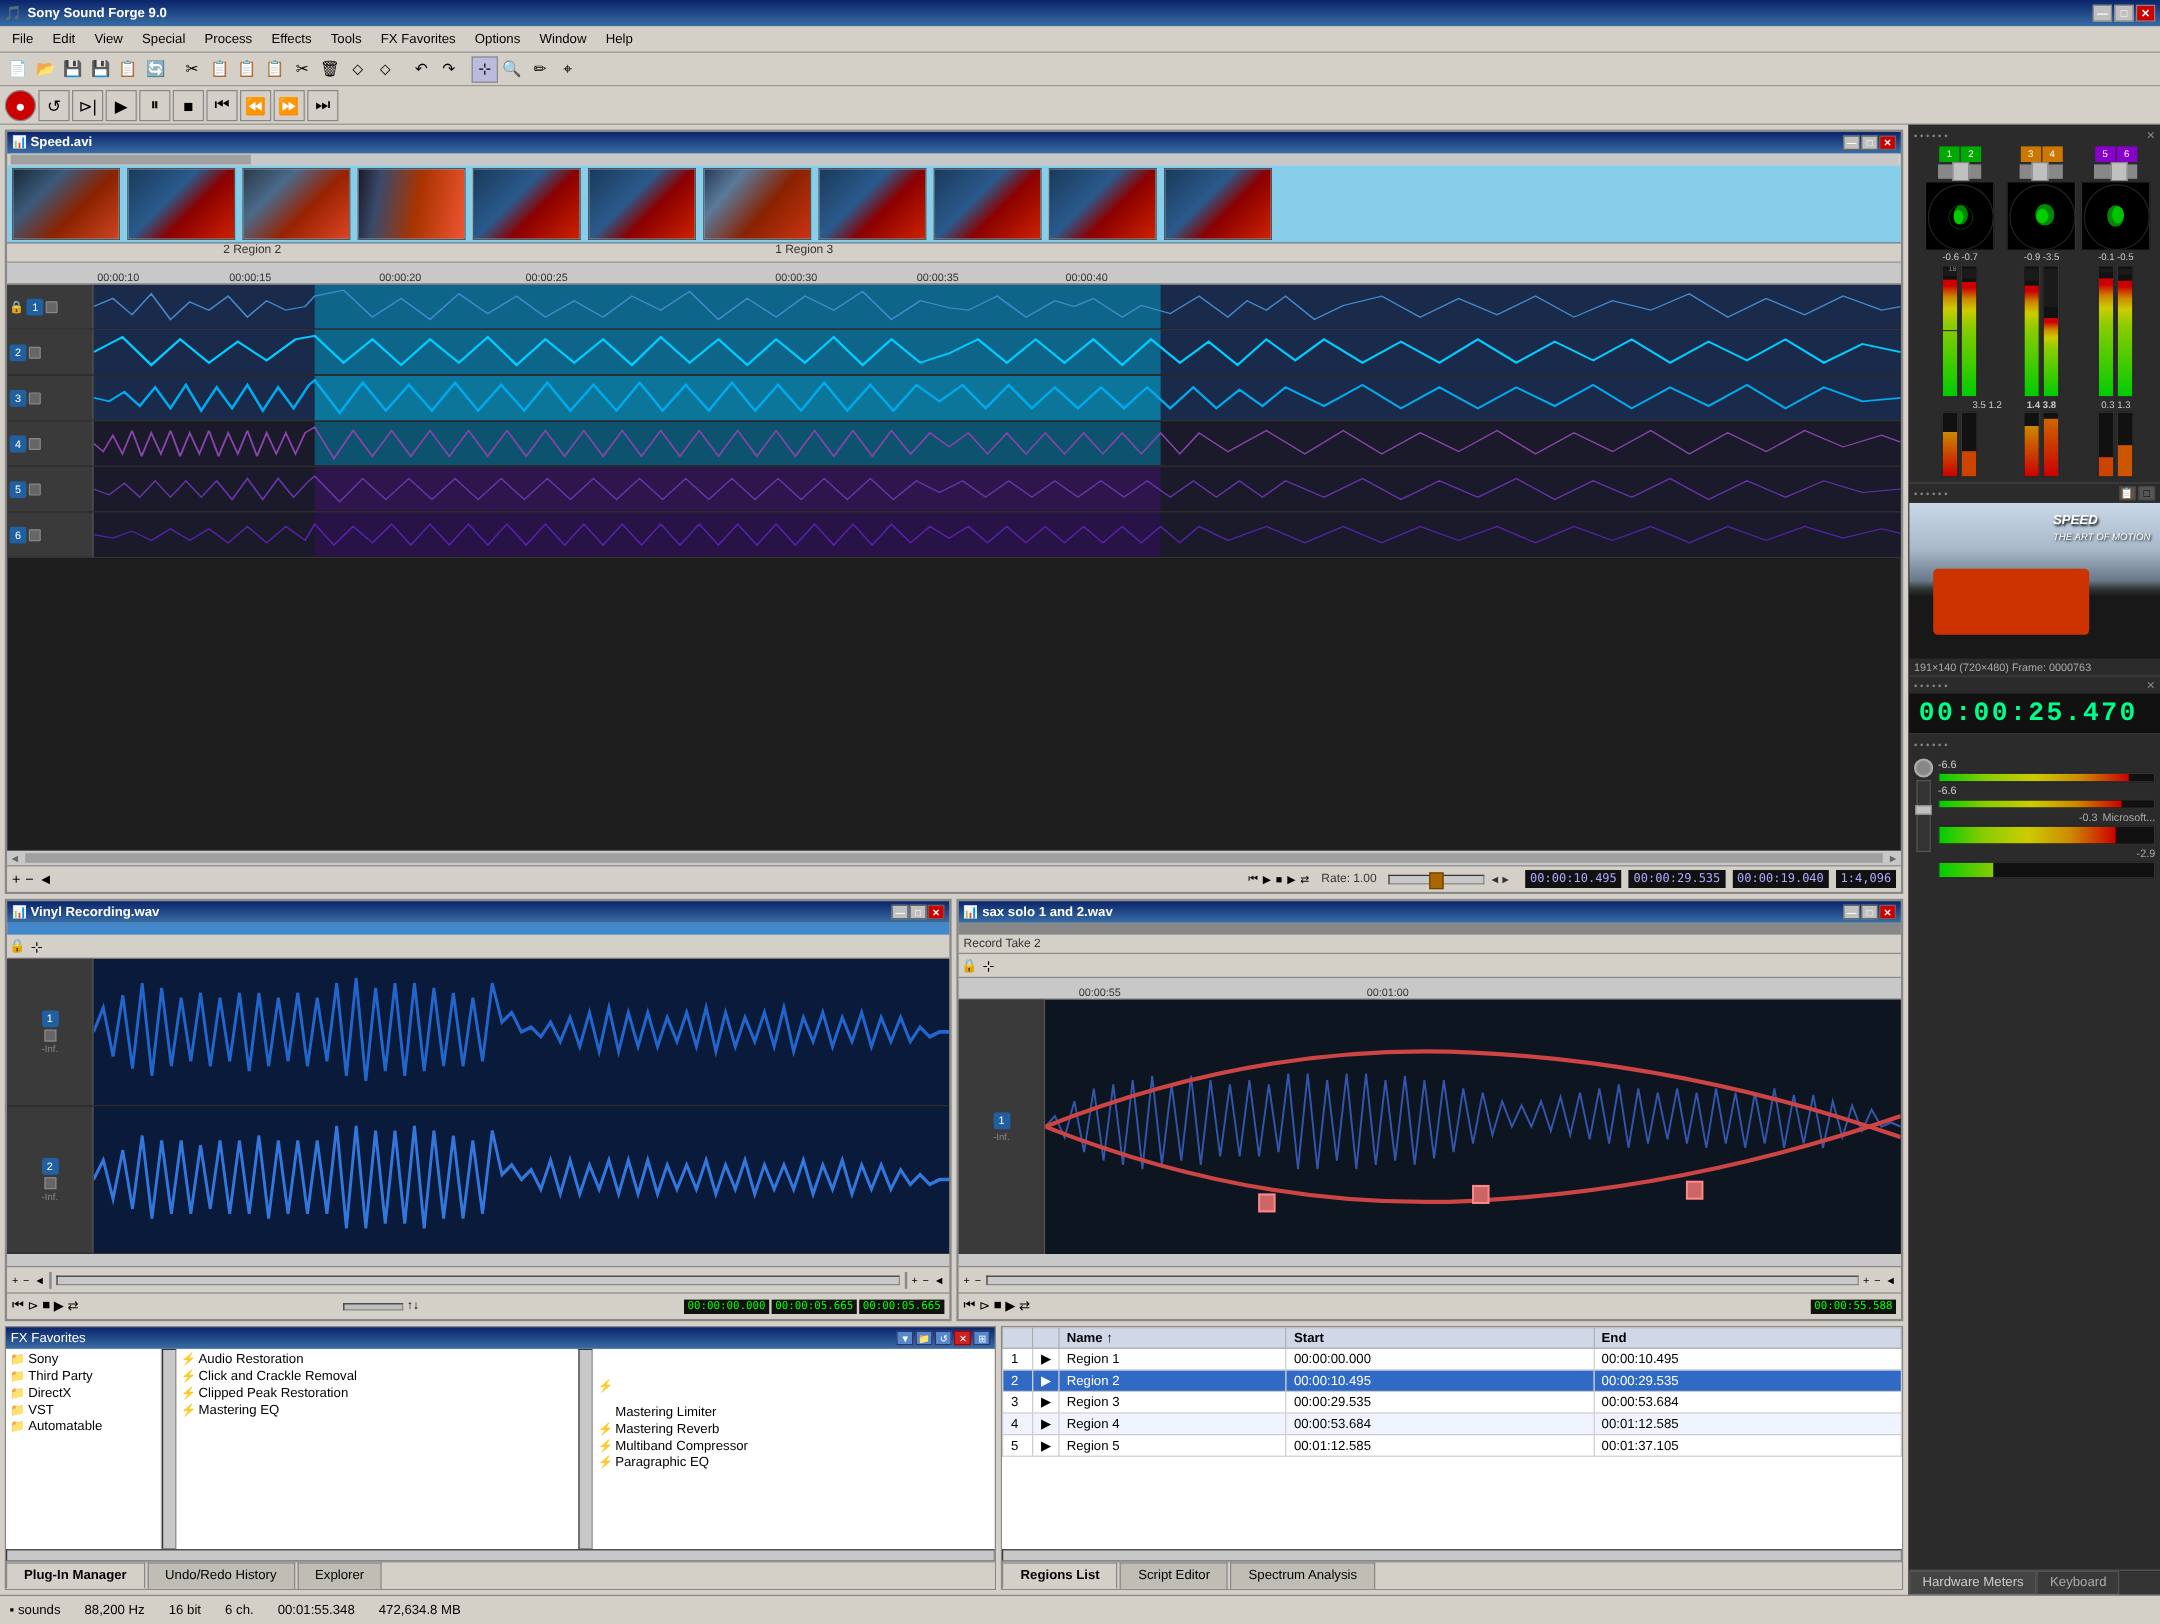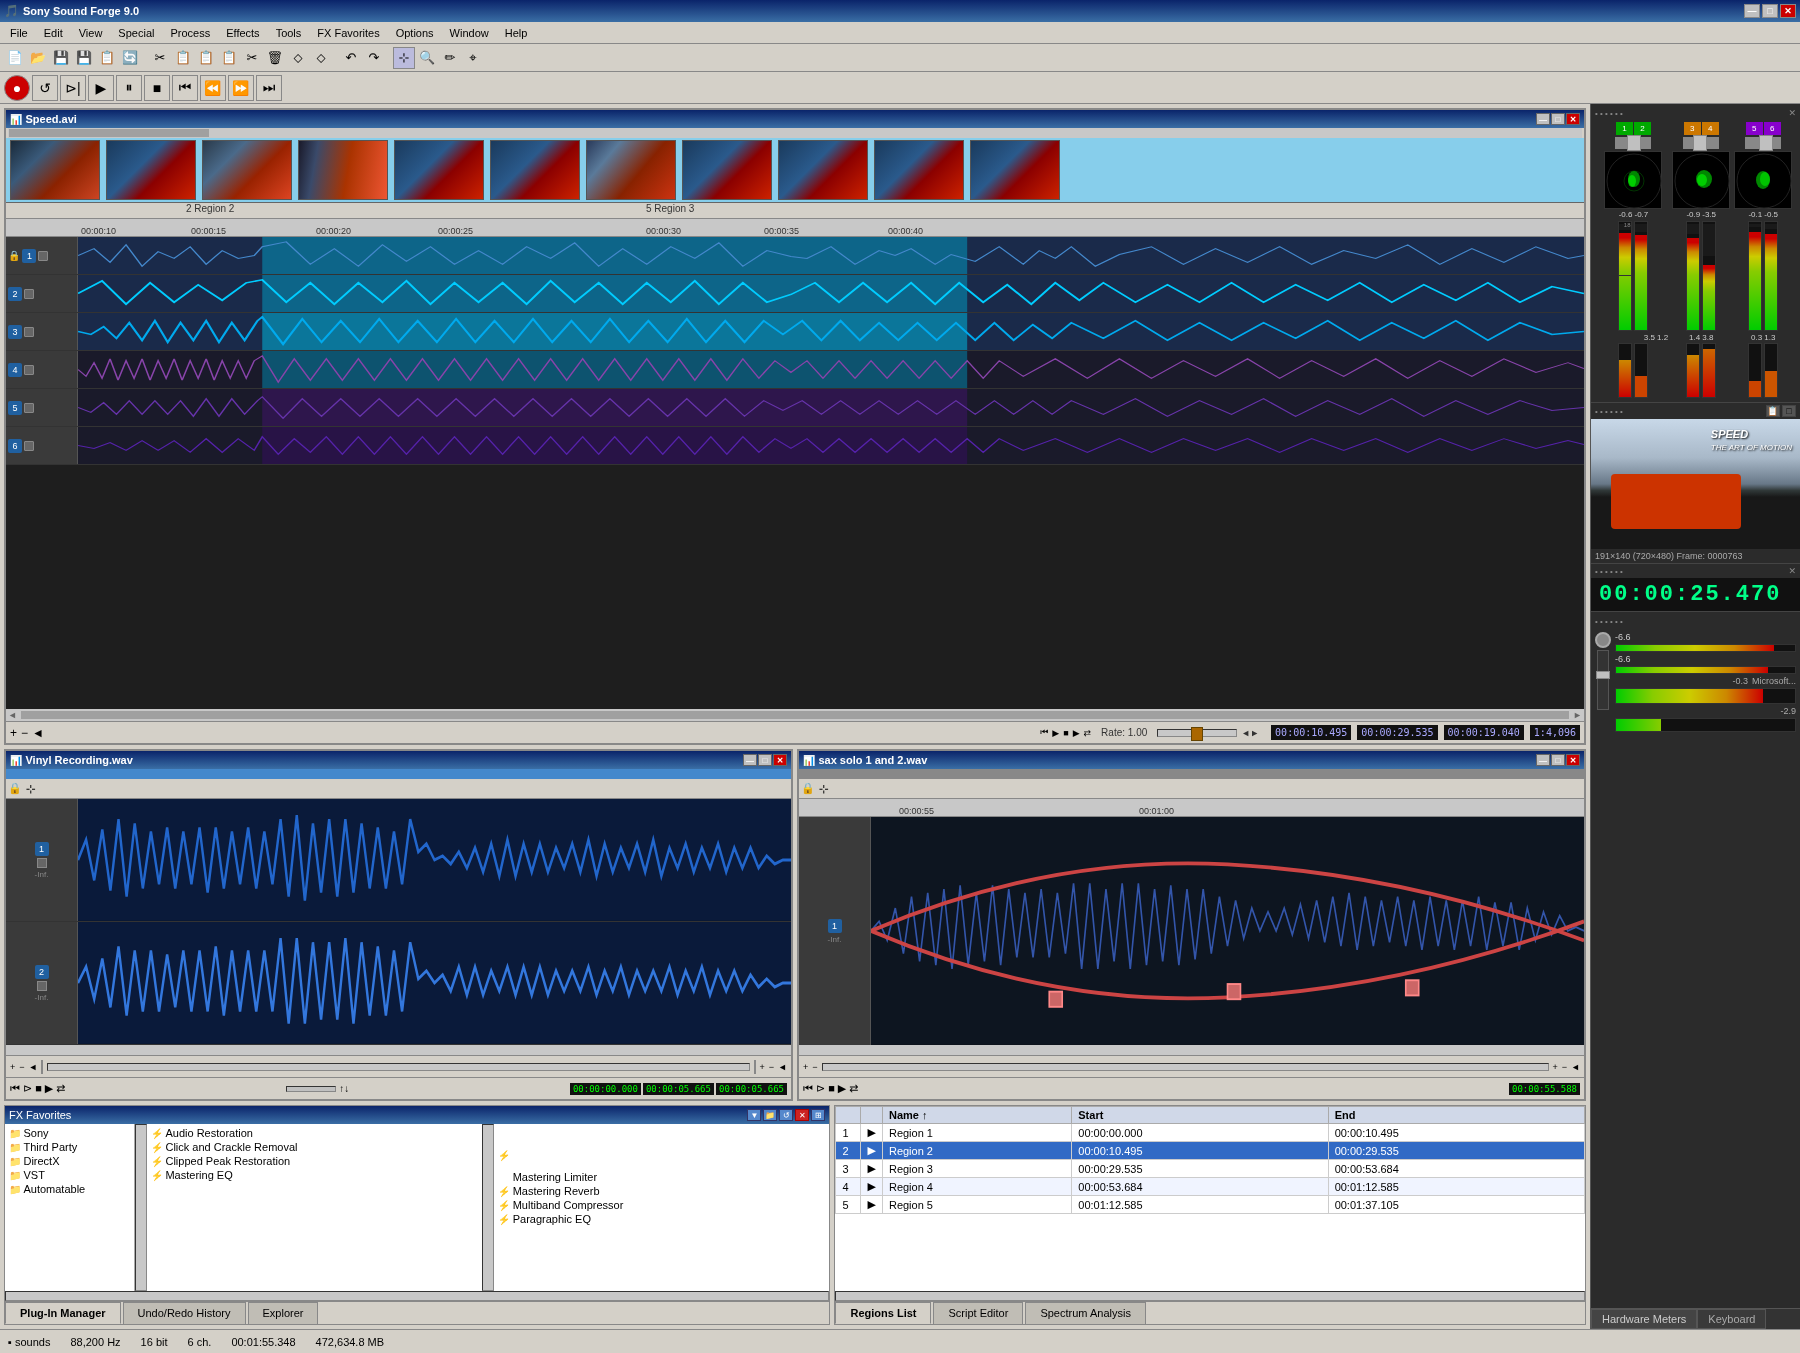--- a/index.html
+++ b/index.html
@@ -418,21 +418,21 @@
               <div class="video-thumb-car"></div>
             </div>
           <div class="video-thumb">
               <div class="video-thumb-car"></div>
             </div>
         </div>
       </div>
 
       <div style="height:16px; background:#d4d0c8; position:relative; border-bottom:1px solid #888;">
         <span style="position:absolute;left:180px;font-size:10px;color:#333;">2 Region 2</span>
-        <span style="position:absolute;left:640px;font-size:10px;color:#333;">5 Region 3</span>
+        <span style="position:absolute;left:640px;font-size:10px;color:#333;">1 Region 3</span>
       </div>
 
       <div class="timeline-ruler">
         <span class="ruler-mark" style="left:75px">00:00:10</span>
         <span class="ruler-mark" style="left:185px">00:00:15</span>
         <span class="ruler-mark" style="left:310px">00:00:20</span>
         <span class="ruler-mark" style="left:432px">00:00:25</span>
         <span class="ruler-mark" style="left:640px">00:00:30</span>
         <span class="ruler-mark" style="left:758px">00:00:35</span>
         <span class="ruler-mark" style="left:882px">00:00:40</span>
@@ -642,20 +642,23 @@
           <span>sax solo 1 and 2.wav</span>
           <div class="window-title-btns">
             <div class="win-btn">—</div>
             <div class="win-btn">□</div>
             <div class="win-btn red">✕</div>
           </div>
         </div>
 
         <div style="height:10px;background:#888;margin:0;"></div>
 
+        <div style="height:16px;background:#d4d0c8;display:flex;align-items:center;padding:0 4px;border-bottom:1px solid #888;">
+          <span style="font-size:10px;color:#333;">Record Take 2</span>
+        </div>
 
         <div style="height:20px;background:#d4d0c8;display:flex;align-items:center;padding:0 2px;gap:4px;border-bottom:1px solid #888;">
           <span style="font-size:11px;">🔒</span>
           <span style="font-size:12px;cursor:pointer;">⊹</span>
         </div>
 
         <div class="timeline-ruler">
           <span class="ruler-mark" style="left:100px;">00:00:55</span>
           <span class="ruler-mark" style="left:340px;">00:01:00</span>
         </div>
@@ -952,21 +955,21 @@
           <div style="display:flex;gap:2px;margin-top:2px;">
             <div style="width:14px;height:110px;background:#111;border:1px solid #333;position:relative;overflow:hidden;">
               <div style="position:absolute;bottom:0;left:0;right:0;height:85%;background:linear-gradient(to top,#00cc00,#88cc00 60%,#cccc00 75%,#cc8800 85%,#cc0000 95%);"></div>
               <div style="position:absolute;top:2px;left:0;right:0;height:9%;background:#1a1a1a;"></div>
             </div>
             <div style="width:14px;height:110px;background:#111;border:1px solid #333;position:relative;overflow:hidden;">
               <div style="position:absolute;bottom:0;left:0;right:0;height:60%;background:linear-gradient(to top,#00cc00,#88cc00 60%,#cccc00 75%,#cc8800 85%,#cc0000 95%);"></div>
               <div style="position:absolute;top:2px;left:0;right:0;height:30%;background:#1a1a1a;"></div>
             </div>
           </div>
-          <div style="font-size:8px;color:#ccc;margin-top:2px;">
+          <div style="font-size:8px;color:#ccc;margin-top:2px;font-weight:bold;">
             <span>1.4</span> <span>3.8</span>
           </div>
           <div style="display:flex;gap:2px;margin-top:1px;">
             <div style="width:14px;height:55px;background:#111;border:1px solid #333;position:relative;overflow:hidden;">
               <div style="position:absolute;bottom:0;left:0;right:0;height:80%;background:linear-gradient(to top,#cc0000,#cc8800);"></div>
             </div>
             <div style="width:14px;height:55px;background:#111;border:1px solid #333;position:relative;overflow:hidden;">
               <div style="position:absolute;bottom:0;left:0;right:0;height:90%;background:linear-gradient(to top,#cc0000,#cc6600);"></div>
             </div>
           </div>

